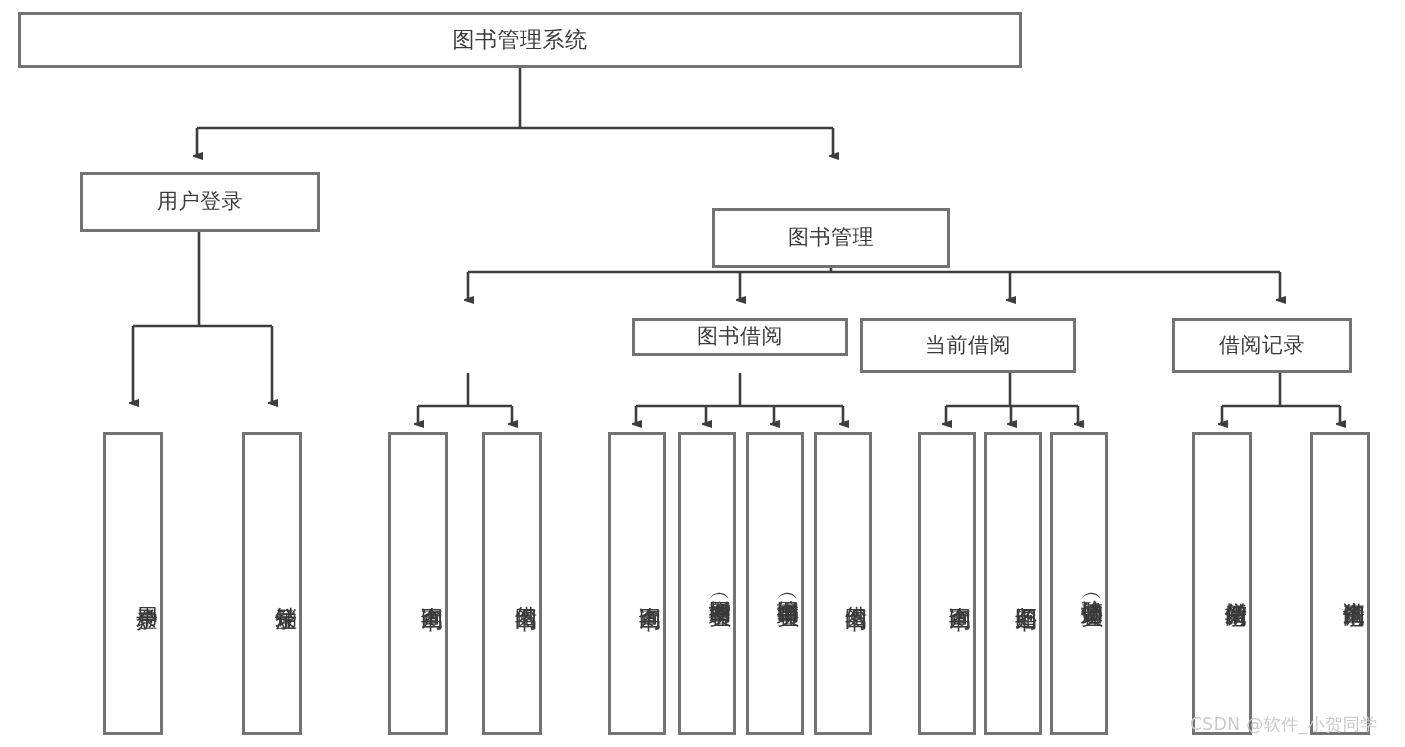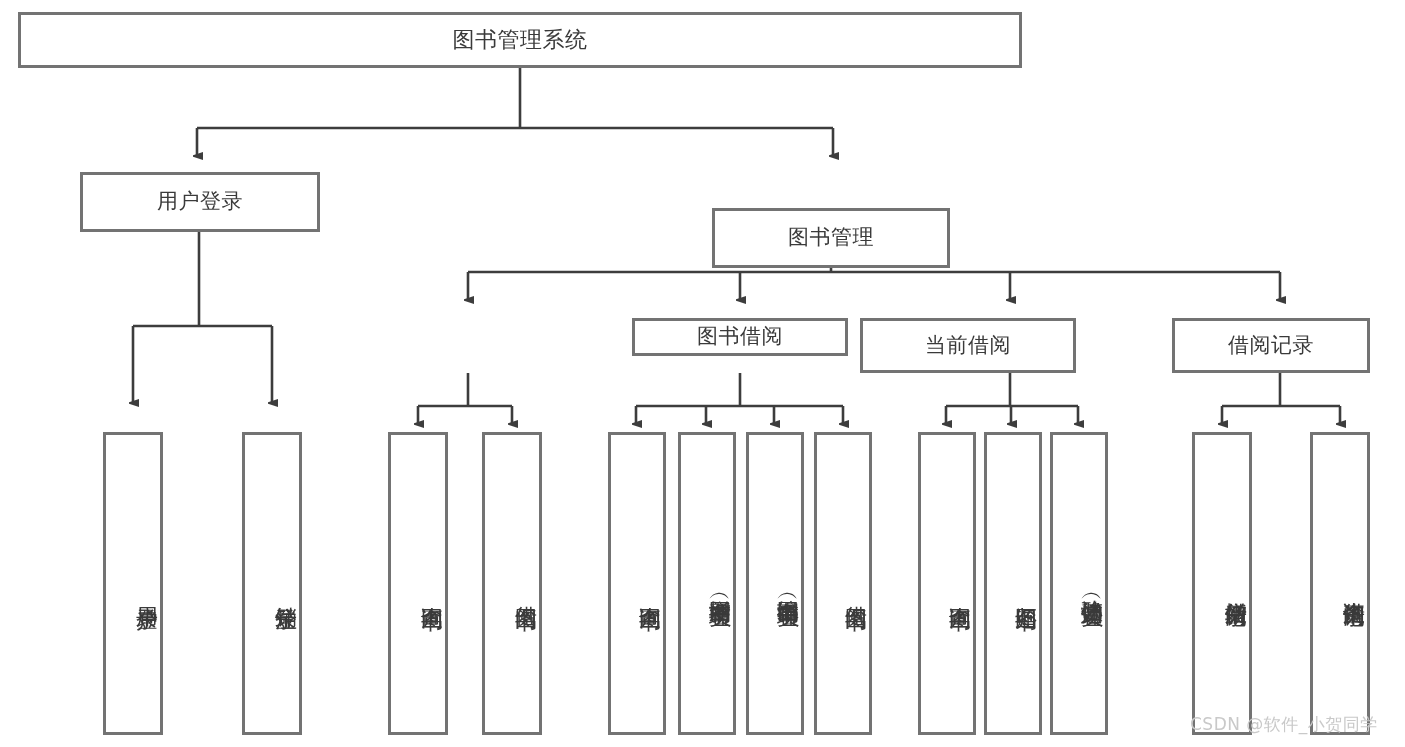--- a/index.html
+++ b/index.html
@@ -140,21 +140,21 @@
 
 
   <div class="node node-h" style="left:632px; top:318px; width:216px; height:38px;">
     <span>图书借阅</span>
   </div>
 
   <div class="node node-h" style="left:860px; top:318px; width:216px; height:55px;">
     <span>当前借阅</span>
   </div>
 
-  <div class="node node-h" style="left:1172px; top:318px; width:198px; height:55px;">
+  <div class="node node-h" style="left:1172px; top:318px; width:180px; height:55px;">
     <span>借阅记录</span>
   </div>
 
   <div class="node node-v" style="left:103px; top:432px; width:60px; height:303px;">
     <span class="vtext">用户登录</span>
   </div>
 
   <div class="node node-v" style="left:242px; top:432px; width:60px; height:303px;">
     <span class="vtext">注销登录</span>
   </div>

